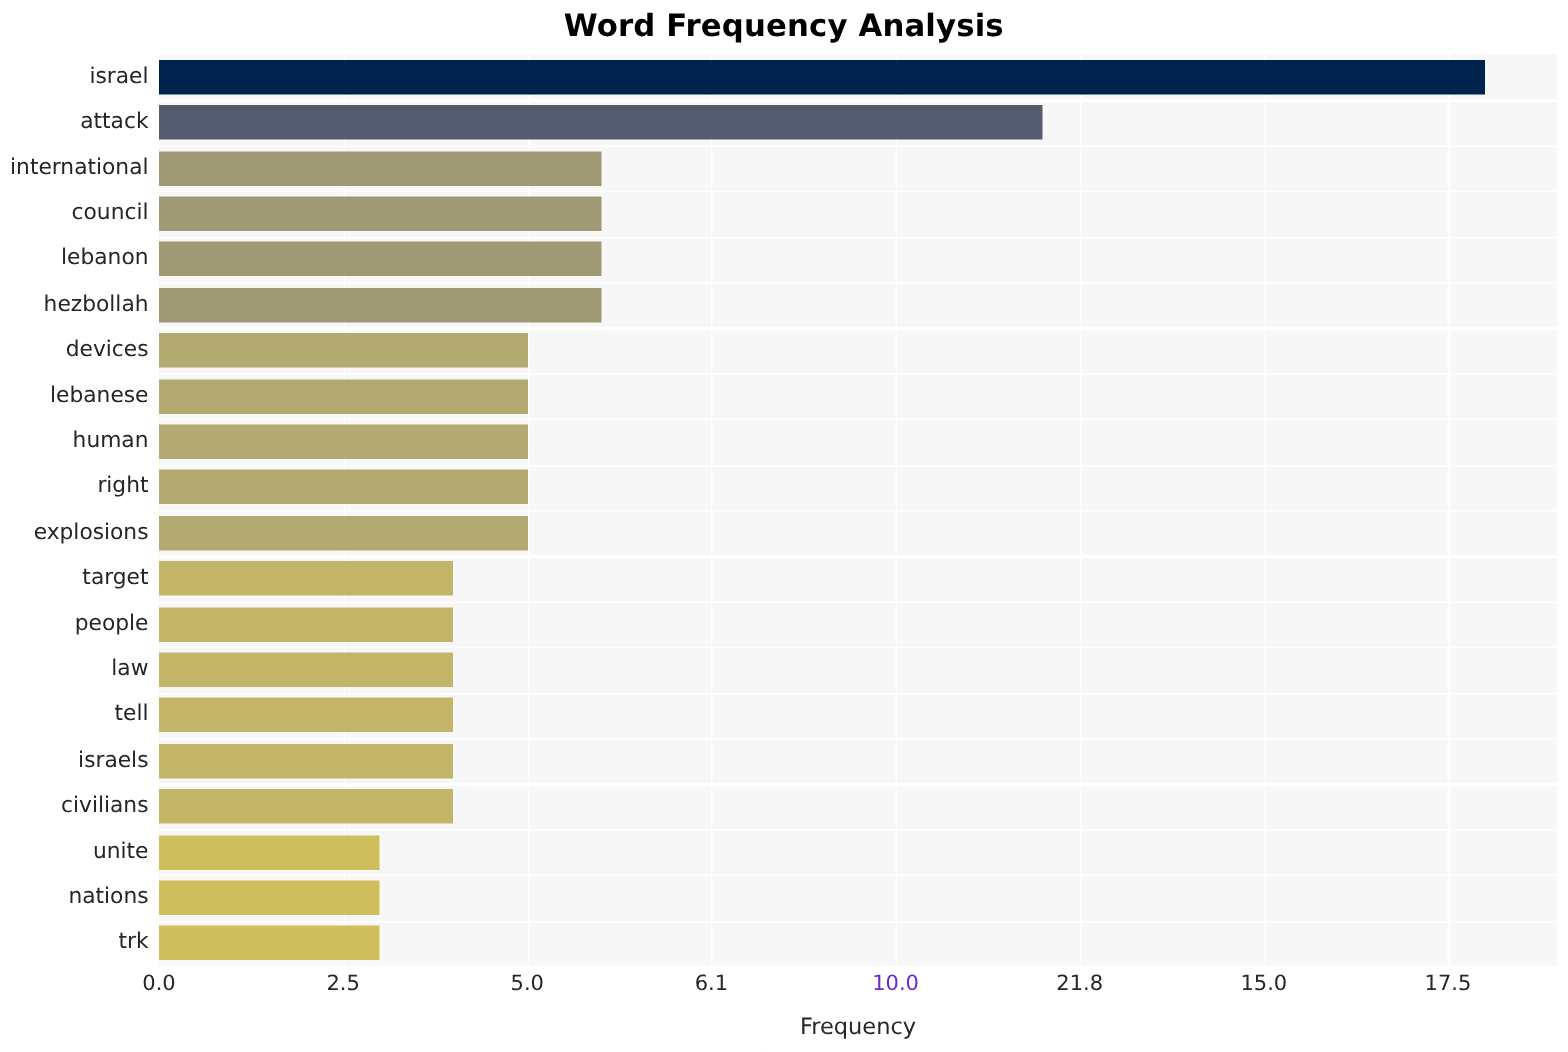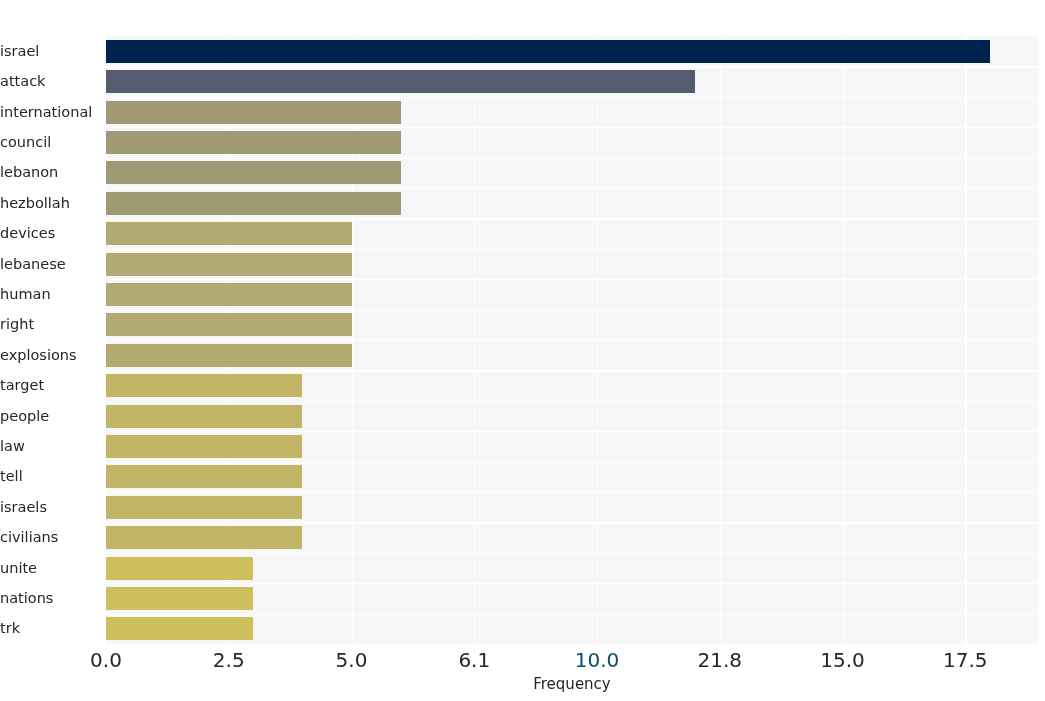--- a/index.html
+++ b/index.html
@@ -75,61 +75,62 @@
     position: absolute;
     left: 0;
     top: 36px;
     width: 99px;
     height: 608px;
   }
   .ytick-label {
     position: absolute;
     right: 0;
     width: 99px;
-    text-align: left;
+    text-align: right;
     font-size: 14.5px;
     color: #262626;
     white-space: nowrap;
     line-height: 23px;
     height: 23px;
     margin-left: 24px;
   }
 
   
   #xtick-layer {
     position: absolute;
     left: 106px;
     top: 648px;
     width: 932px;
     height: 24px;
   }
   .xtick-label {
     position: absolute;
     top: 0;
     transform: translateX(-50%);
-    font-size: 20px;
+    font-size: 14px;
     color: #262626;
     white-space: nowrap;
   }
 
   #xaxis-title {
     position: absolute;
     left: 106px;
     top: 675px;
     width: 932px;
     text-align: center;
     font-size: 15px;
     color: #262626;
   }
 </style>
 </head>
 <body style="background: rgb(255, 255, 255);">
 
 <div id="chart-root">
 
+  <div id="chart-title">Word Frequency Analysis</div>
 
   <div id="plot-area" style="background: rgb(247, 247, 247);">
     <div id="gridlines">
         <div class="gridline-v" style="left: 122.761px; background: rgb(255, 255, 255);"></div>
         <div class="gridline-v" style="left: 245.522px; background: rgb(255, 255, 255);"></div>
         <div class="gridline-v" style="left: 368.282px; background: rgb(255, 255, 255);"></div>
         <div class="gridline-v" style="left: 491.043px; background: rgb(255, 255, 255);"></div>
         <div class="gridline-v" style="left: 613.804px; background: rgb(255, 255, 255);"></div>
         <div class="gridline-v" style="left: 736.565px; background: rgb(255, 255, 255);"></div>
         <div class="gridline-v" style="left: 859.326px; background: rgb(255, 255, 255);"></div>
@@ -240,21 +241,21 @@
       <div class="ytick-label" style="top: 520.5px; color: rgb(38, 38, 38);">unite</div>
       <div class="ytick-label" style="top: 550.9px; color: rgb(38, 38, 38);">nations</div>
       <div class="ytick-label" style="top: 581.3px; color: rgb(38, 38, 38);">trk</div>
     </div>
 
   <div id="xtick-layer">
       <div class="xtick-label" style="left: 0px; color: rgb(38, 38, 38);">0.0</div>
       <div class="xtick-label" style="left: 122.761px; color: rgb(38, 38, 38);">2.5</div>
       <div class="xtick-label" style="left: 245.522px; color: rgb(38, 38, 38);">5.0</div>
       <div class="xtick-label" style="left: 368.282px; color: rgb(38, 38, 38);">6.1</div>
-      <div class="xtick-label" style="left: 491.043px; color: #0c4a6e;">10.0</div>
+      <div class="xtick-label" style="left: 491.043px; color: #6d28d9;">10.0</div>
       <div class="xtick-label" style="left: 613.804px; color: rgb(38, 38, 38);">21.8</div>
       <div class="xtick-label" style="left: 736.565px; color: rgb(38, 38, 38);">15.0</div>
       <div class="xtick-label" style="left: 859.326px; color: rgb(38, 38, 38);">17.5</div>
     </div>
 
   <div id="xaxis-title">Frequency</div>
 
 </div>
 
 </body></html>

